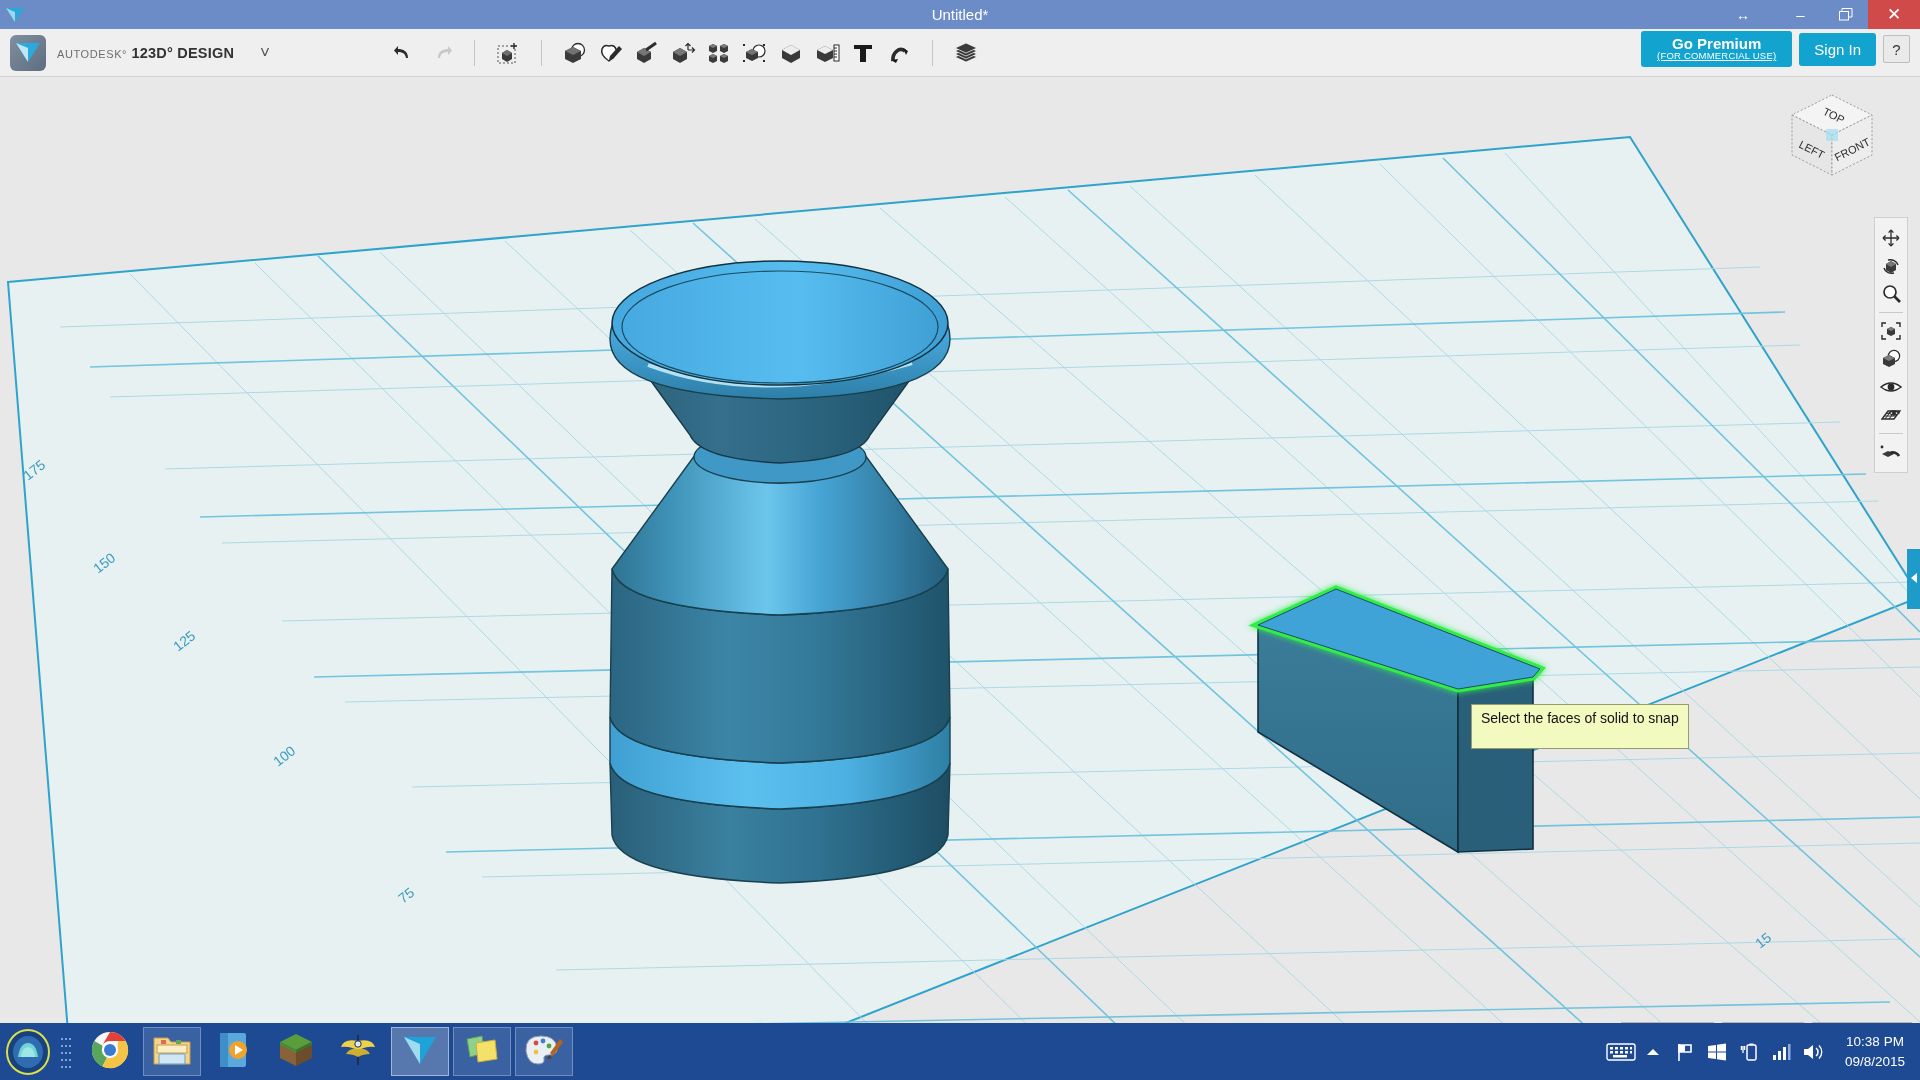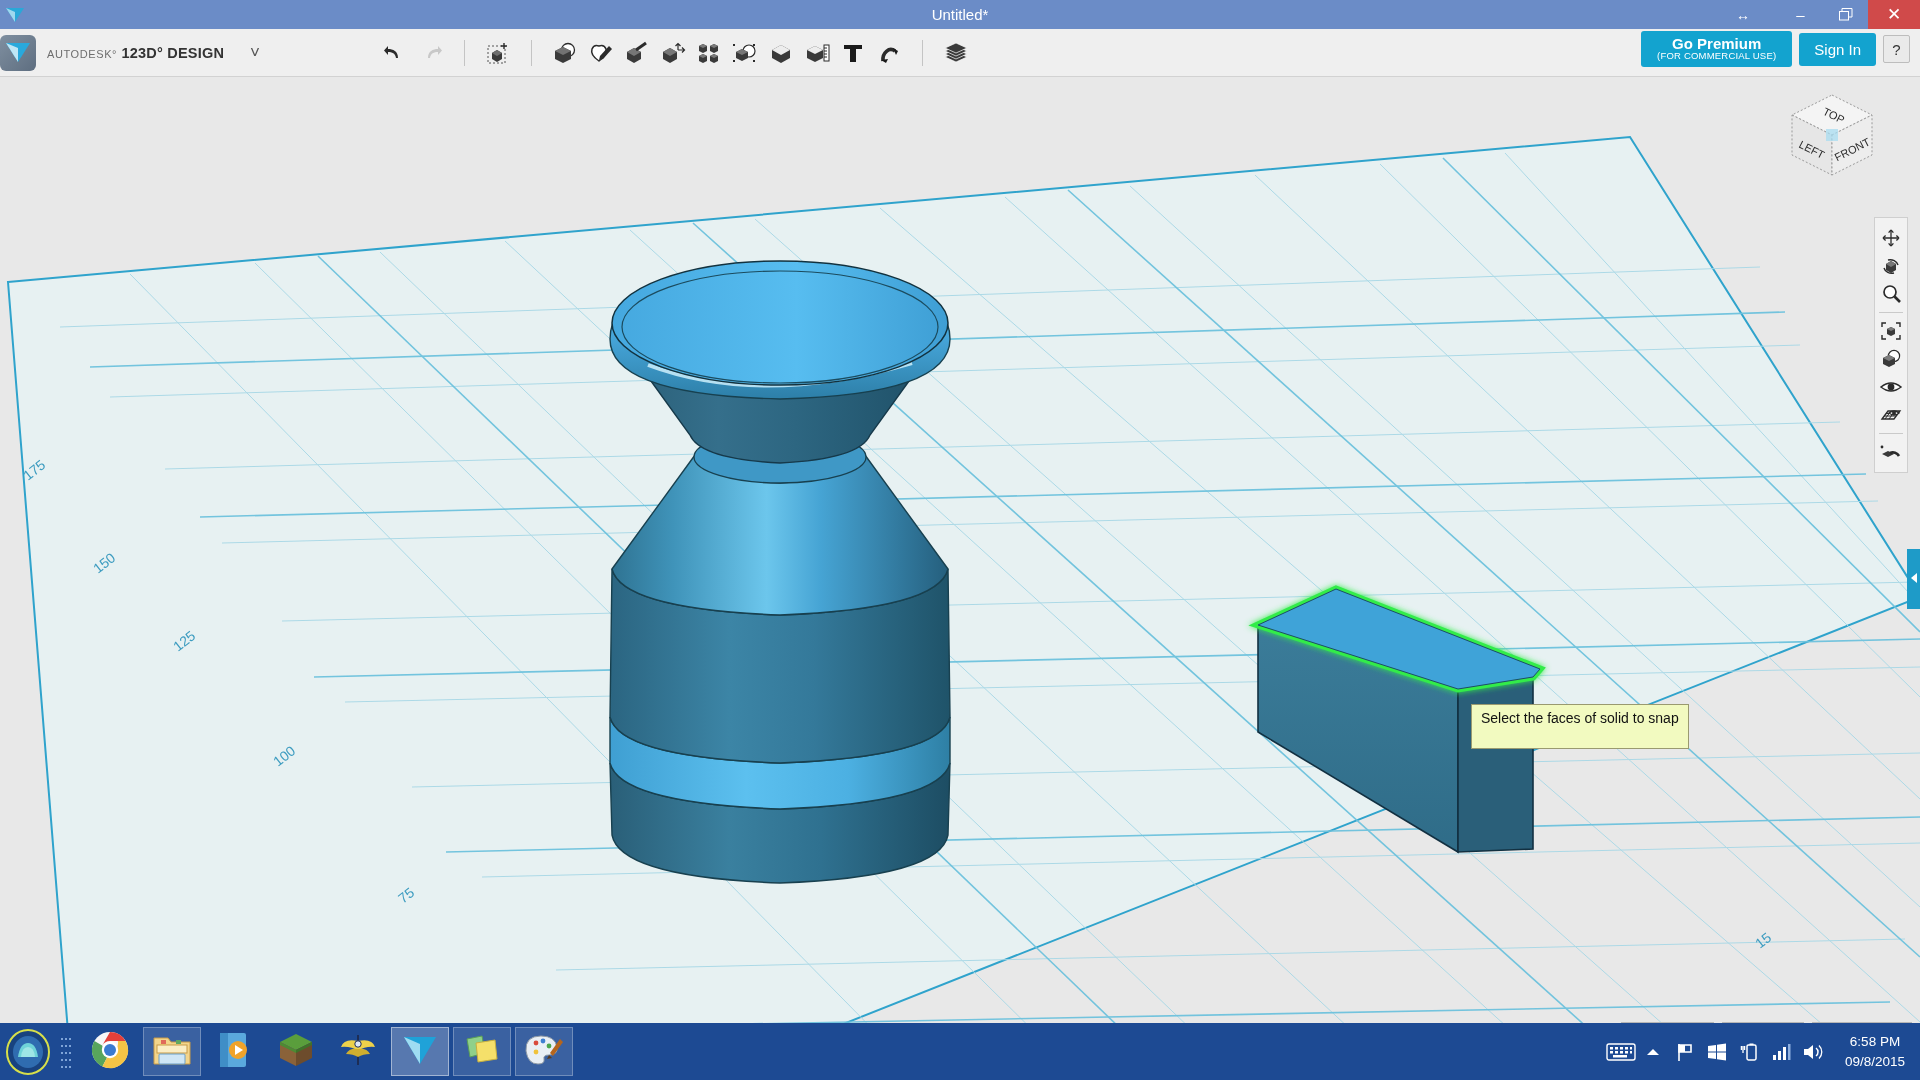--- a/index.html
+++ b/index.html
@@ -30,21 +30,21 @@
   }
   .tb-close { background: #d04a4a; width: 52px; font-size: 17px; }
   .tb-restore-hint { width: 70px; color:#fff; font-size: 14px; display:flex; align-items:center; justify-content:center;}
 
   
   #apptoolbar {
     position: absolute; left: 0; top: 29px; width: 1920px; height: 48px;
     background: #efefef; border-bottom: 1px solid #d2d2d2;
     display: flex; align-items: center;
   }
-  .brand { display: flex; align-items: center; }
+  .brand { display: flex; align-items: center; padding-left: 10px; }
   .brand-badge {
     width: 36px; height: 36px; border-radius: 6px;
     background: linear-gradient(135deg,#7f8fa0,#5e6e80);
     display: flex; align-items: center; justify-content: center;
   }
   .brand-text { margin-left: 11px; line-height: 1.08; }
   .brand-line1 { font-size: 11px; color: #6e6e6e; letter-spacing: .6px; }
   .brand-line2 { font-size: 14.5px; color: #333; font-weight: bold; letter-spacing: .2px; }
   .brand-caret { margin-left: 26px; color: #555; font-size: 17px; }
 
@@ -55,21 +55,21 @@
   }
   .tool.disabled { opacity: .32; }
   .tsep { width: 1px; height: 26px; background: #c4c4c4; margin: 0 14px; }
 
   .top-right { position: absolute; right: 10px; top: 0; height: 40px; display: flex; align-items: center; gap: 7px; margin-left: 47px; }
   .btn-premium {
     background: #13a3cf; color: #fff; border: none; border-radius: 3px;
     padding: 5px 16px 6px; text-align: center; line-height: 1.06; cursor: pointer;
   }
   .btn-premium .p1 { display: block; font-size: 15px; font-weight: bold; }
-  .btn-premium .p2 { display: block; font-size: 9.5px; letter-spacing: .2px; }
+  .btn-premium .p2 { display: block; font-size: 9.5px; letter-spacing: .2px; text-decoration: underline; }
   .btn-signin {
     background: #13a3cf; color: #fff; border: none; border-radius: 3px;
     padding: 8px 15px; font-size: 15px; font-weight: normal; cursor: pointer;
   }
   .btn-help {
     background: #eaeaea; color: #333; border: 1px solid #bdbdbd; border-radius: 2px;
     width: 27px; height: 28px; font-size: 15px; cursor: pointer;
   }
 
   
@@ -726,17 +726,17 @@
       </svg>
     </span>
     <span class="trayicon">
       <svg width="22" height="18" viewBox="0 0 22 18">
         <polygon points="2,6 6,6 11,2 11,16 6,12 2,12" fill="#fff"></polygon>
         <path d="M14 5 a5 5 0 0 1 0 8" fill="none" stroke="#fff" stroke-width="1.5"></path>
         <path d="M17 2.5 a9 9 0 0 1 0 13" fill="none" stroke="#fff" stroke-width="1.3"></path>
       </svg>
     </span>
     <span class="clock">
-      <span>6:58 PM</span><br>
+      <span>10:38 PM</span><br>
       <span>09/8/2015</span>
     </span>
   </div>
 </div>
 
 </body></html>

